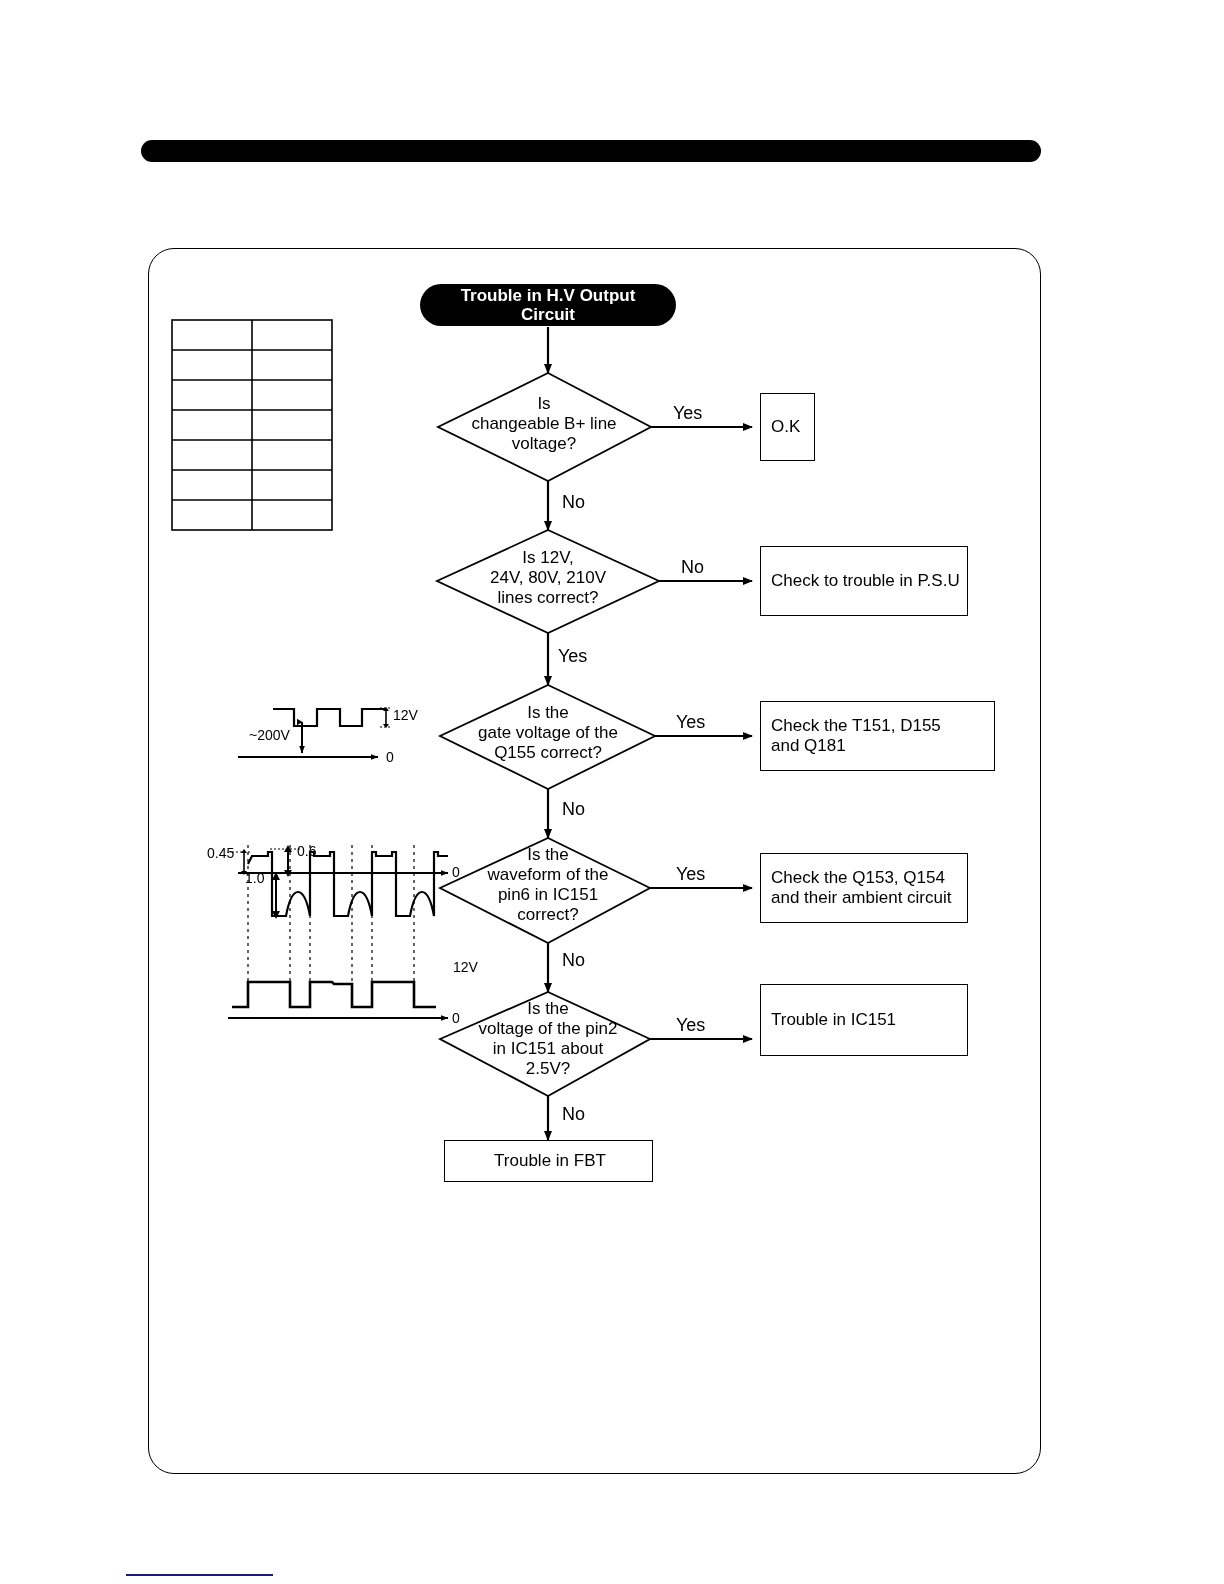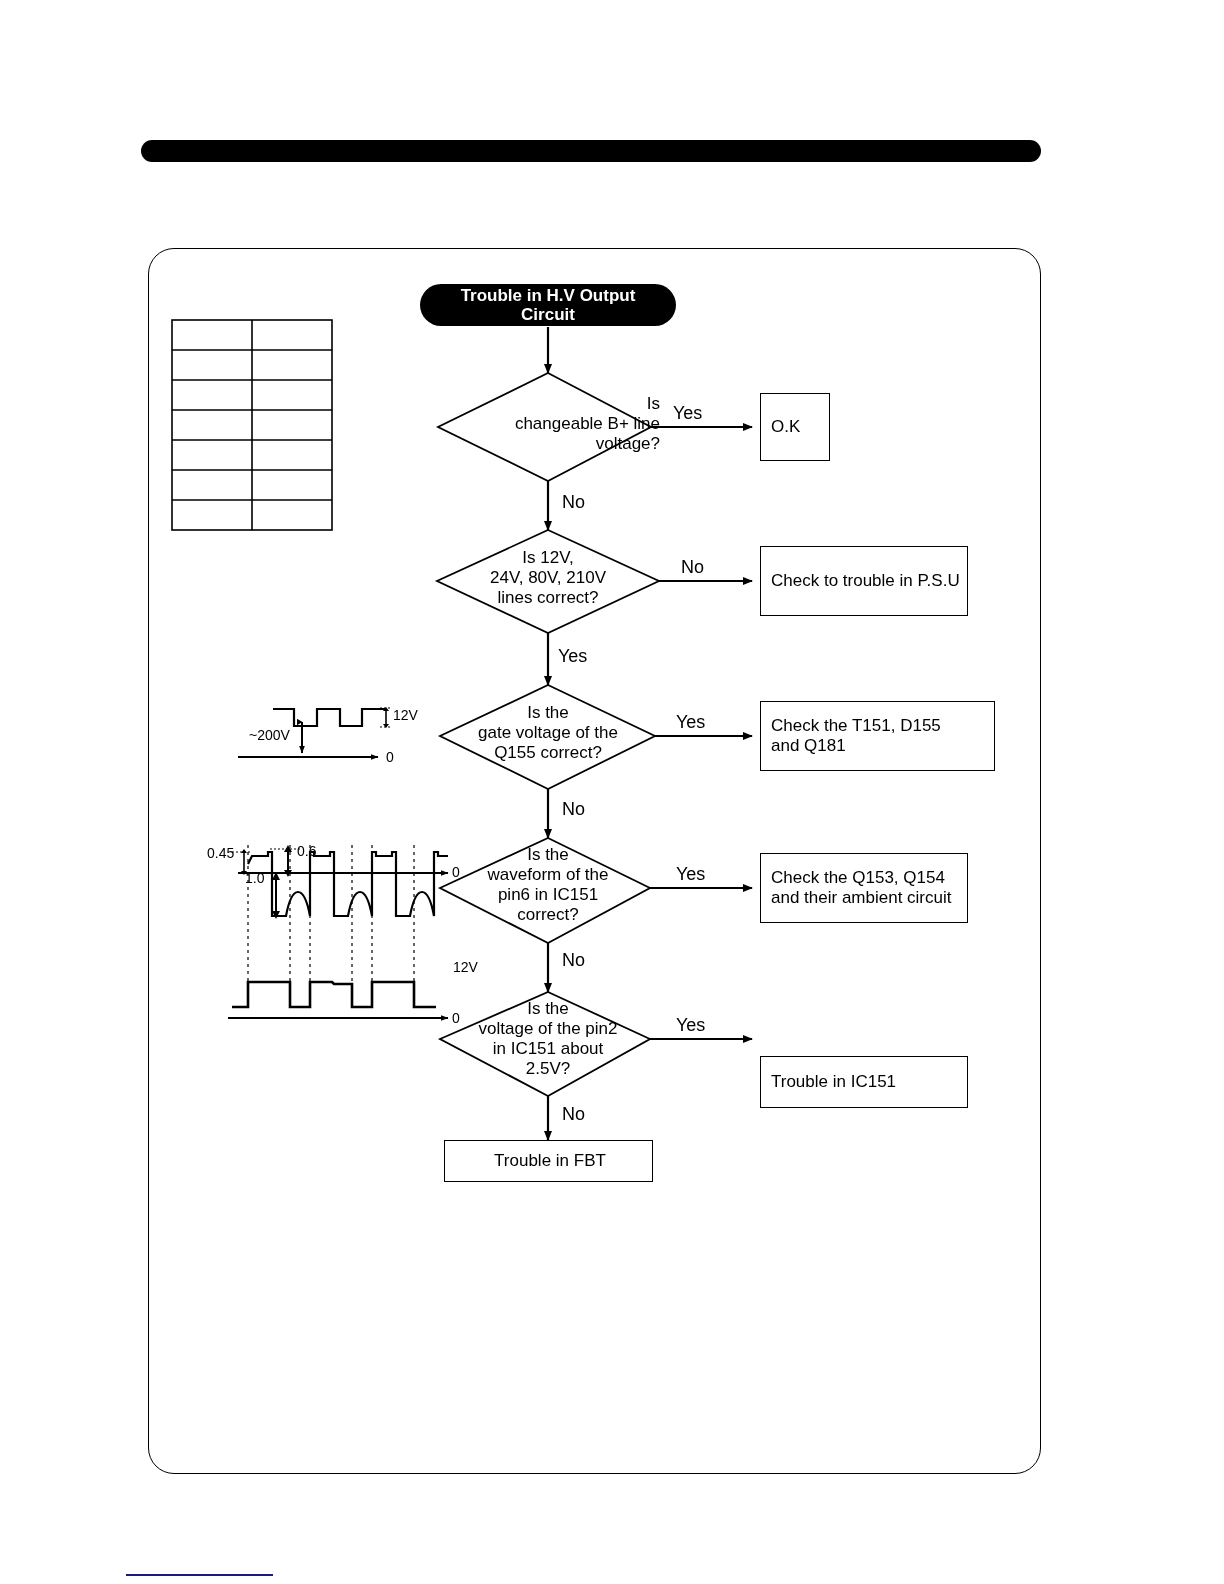--- a/index.html
+++ b/index.html
@@ -237,21 +237,21 @@
       <polyline fill="none" stroke="#000" stroke-width="2.6" points="232,1007 248,1007 248,982 290,982 290,1007 310,1007
                 310,982 332,982 334,984 352,984 352,1007 372,1007
                 372,982 414,982 414,1007 436,1007"></polyline>
       <line x1="228" y1="1018" x2="448" y2="1018" stroke="#000" stroke-width="2.2" marker-end="url(#ahs)"></line>
     </g>
   </svg>
 
   <div class="start-node">Trouble in H.V Output
 Circuit</div>
 
-  <div class="diamond-text" style="left:460px; top:394px; width:200px;text-align:right;">Is
+  <div class="diamond-text" style="left:444px; top:394px; width:200px;">Is
 changeable B+ line
 voltage?</div>
   <div class="diamond-text" style="left:448px; top:548px; width:200px;">Is 12V,
 24V, 80V, 210V
 lines correct?</div>
   <div class="diamond-text" style="left:448px; top:703px; width:200px;">Is the
 gate voltage of the
 Q155 correct?</div>
   <div class="diamond-text" style="left:448px; top:845px; width:200px;">Is the
 waveform of the
@@ -267,31 +267,31 @@
   <div class="edge-label" style="left:676px; top:712px;">Yes</div>
   <div class="edge-label" style="left:676px; top:864px;">Yes</div>
   <div class="edge-label" style="left:676px; top:1015px;">Yes</div>
 
   <div class="edge-label" style="left:562px; top:492px;">No</div>
   <div class="edge-label" style="left:558px; top:646px;">Yes</div>
   <div class="edge-label" style="left:562px; top:799px;">No</div>
   <div class="edge-label" style="left:562px; top:950px;">No</div>
   <div class="edge-label" style="left:562px; top:1104px;">No</div>
 
-  <div class="proc-box" style="left:760px; top:393px; width:70px; height:68px;text-align:center;">O.K</div>
+  <div class="proc-box" style="left:760px; top:393px; width:55px; height:68px;text-align:center;">O.K</div>
 
   <div class="proc-box" style="left:760px; top:546px; width:208px; height:70px;">Check to trouble in P.S.U</div>
 
   <div class="proc-box" style="left:760px; top:701px; width:235px; height:70px;">Check the T151, D155
 and Q181</div>
 
   <div class="proc-box" style="left:760px; top:853px; width:208px; height:70px;">Check the Q153, Q154
 and their ambient circuit</div>
 
-  <div class="proc-box" style="left:760px; top:1056px; width:208px; height:52px;">Trouble in IC151</div>
+  <div class="proc-box" style="left:760px; top:984px; width:208px; height:72px;">Trouble in IC151</div>
 
   <div class="proc-box center" style="left:444px; top:1140px; width:209px; height:42px;">Trouble in FBT</div>
 
   <div class="wf-label" style="left:393px; top:707px;">12V</div>
   <div class="wf-label" style="left:249px; top:727px;">~200V</div>
   <div class="wf-label" style="left:386px; top:749px;">0</div>
 
   <div class="wf-label" style="left:207px; top:845px;">0.45</div>
   <div class="wf-label" style="left:297px; top:843px;">0.6</div>
   <div class="wf-label" style="left:245px; top:870px;">1.0</div>

